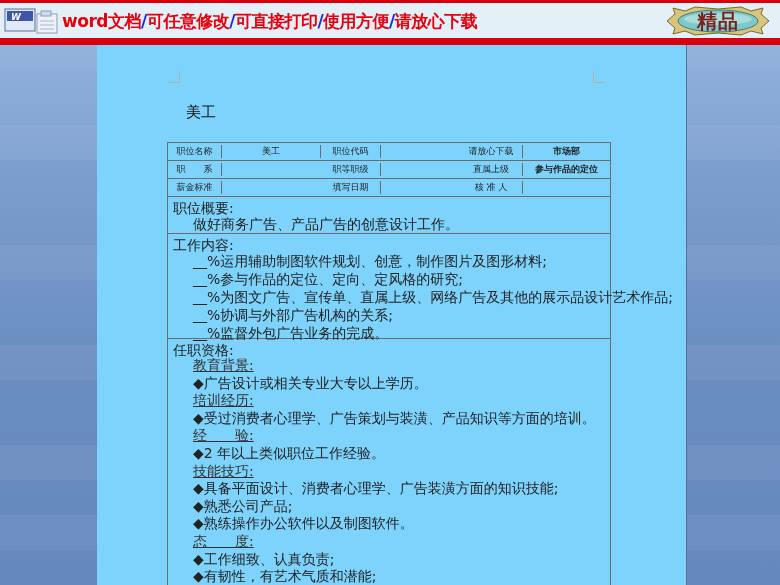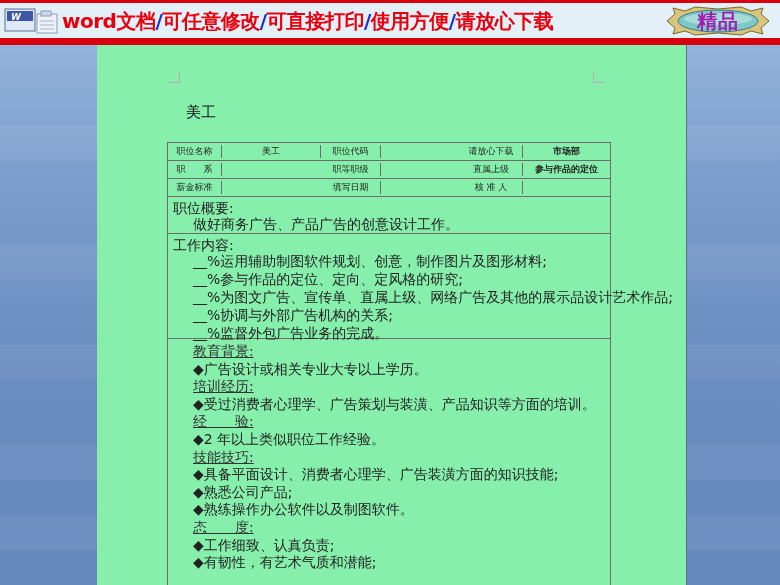--- a/index.html
+++ b/index.html
@@ -16,47 +16,47 @@
     border-top: 3px solid #d9000d;
     border-bottom: 7px solid #d9000d;
   }
   .banner-inner { position: absolute; left: 0; top: 0; width: 780px; height: 35px; }
   .word-icon {
     position: absolute; left: 4px; top: 4px; width: 56px; height: 28px;
   }
   .banner-title {
     position: absolute; left: 62px; top: 2px; height: 32px;
     font-family: "DejaVu Sans", sans-serif; font-weight: bold;
-    font-size: 20px; line-height: 32px; color: #e8000f; white-space: nowrap;
+    font-size: 17px; line-height: 32px; color: #e8000f; white-space: nowrap;
     letter-spacing: -0.5px;
   }
   .banner-title .slash { color: #1a2ad8; }
   .badge {
     position: absolute; left: 663px; top: 3px; width: 110px; height: 30px;
   }
   .badge-text {
     position: absolute; left: 0; top: 0; width: 110px; height: 30px;
     text-align: center; font-weight: bold; font-size: 20px; line-height: 30px;
-    color: #a21caf; letter-spacing: 1px;
+    color: #7f1d1d; letter-spacing: 1px;
   }
   
   .side {
     position: absolute; top: 45px; width: 97px; height: 540px;
     background: linear-gradient(180deg, #93b2dc 0%, #7b9dcd 25%, #6a8dc0 60%, #6689bd 100%);
   }
   .side.left { left: 0; }
   .side.right { left: 686px; width: 94px; border-left: 1px solid #5a6f90; }
   .side .stripe {
     position: absolute; left: 0; width: 100%; height: 35px;
     background: rgba(255,255,255,0.05);
   }
   
   .page {
     position: absolute; left: 97px; top: 45px; width: 589px; height: 540px;
-    background: #86efac;
+    background: #7dd3fc;
   }
   .corner {
     position: absolute; width: 12px; height: 12px;
   }
   .corner.tl { left: 71px; top: 26px; border-right: 1px solid #b0b0b0; border-bottom: 1px solid #b0b0b0; }
   .corner.tr { left: 496px; top: 26px; border-left: 1px solid #b0b0b0; border-bottom: 1px solid #b0b0b0; }
   .doc-title {
     position: absolute; left: 89px; top: 58px; font-size: 15px; color: #111;
     font-family: "DejaVu Serif", serif;
   }
@@ -168,20 +168,21 @@
     <div class="section sec-duties">
       <div class="section-heading">工作内容:</div>
       <div class="section-line">__%运用辅助制图软件规划、创意，制作图片及图形材料;</div>
       <div class="section-line">__%参与作品的定位、定向、定风格的研究;</div>
       <div class="section-line">__%为图文广告、宣传单、直属上级、网络广告及其他的展示品设计艺术作品;</div>
       <div class="section-line">__%协调与外部广告机构的关系;</div>
       <div class="section-line">__%监督外包广告业务的完成。</div>
     </div>
 
     <div class="section sec-qual">
+      <div class="section-heading">任职资格:</div>
       <div class="section-line sub">教育背景:</div>
       <div class="section-line">◆广告设计或相关专业大专以上学历。</div>
       <div class="section-line sub">培训经历:</div>
       <div class="section-line">◆受过消费者心理学、广告策划与装潢、产品知识等方面的培训。</div>
       <div class="section-line sub">经　　验:</div>
       <div class="section-line">◆2 年以上类似职位工作经验。</div>
       <div class="section-line sub">技能技巧:</div>
       <div class="section-line">◆具备平面设计、消费者心理学、广告装潢方面的知识技能;</div>
       <div class="section-line">◆熟悉公司产品;</div>
       <div class="section-line">◆熟练操作办公软件以及制图软件。</div>

